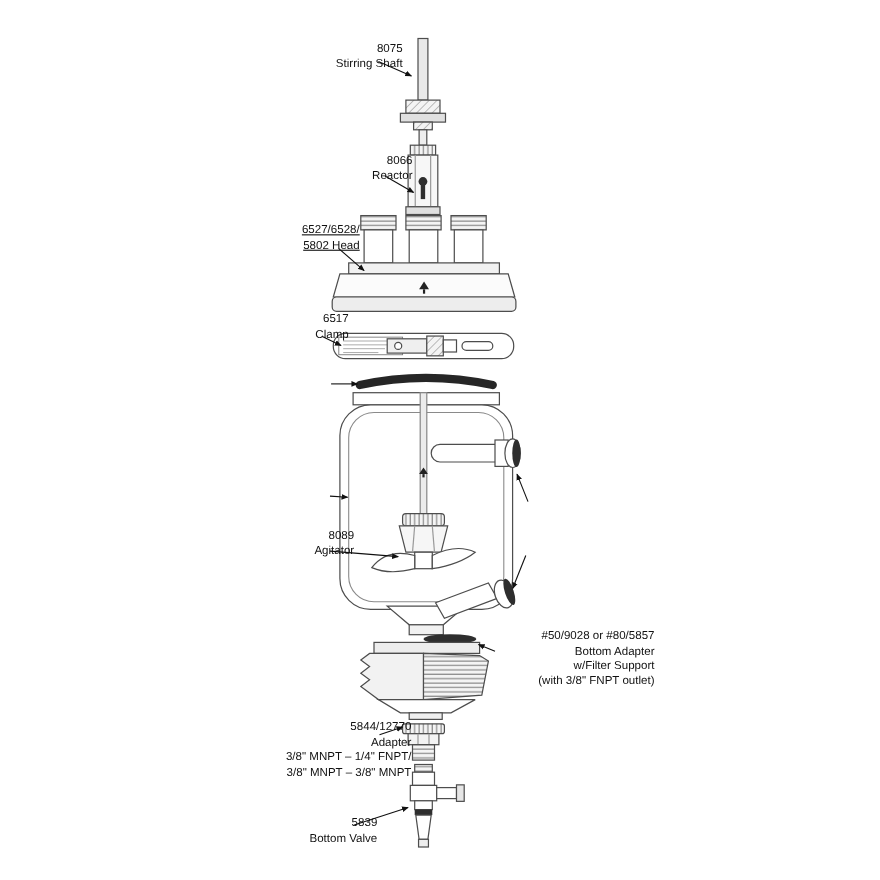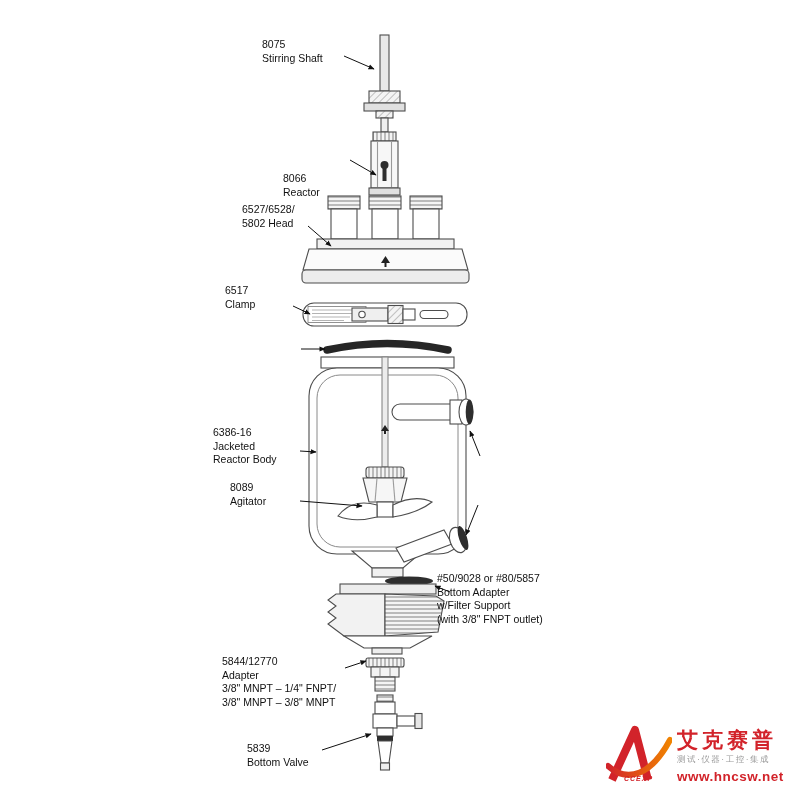--- a/index.html
+++ b/index.html
@@ -3,21 +3,21 @@
 <meta charset="utf-8">
 <style>
   html,body { margin:0; padding:0; background:#fff; }
   .stage {
     position:relative; width:800px; height:800px; background:#ffffff;
     font-family:"Liberation Sans", sans-serif; overflow:hidden;
   }
   .art { position:absolute; left:0; top:0; }
   .label {
     position:absolute; font-size:10.5px; line-height:13.5px; color:#111;
-    text-align:left; white-space:nowrap;
+    text-align:right; white-space:nowrap;
   }
   .logo {
     position:absolute; left:606px; top:724px; width:190px;
     display:flex; align-items:flex-start; gap:5px;
   }
   .logo-mark { position:relative; width:66px; height:64px; flex:0 0 auto; }
   .logo-letters {
     position:absolute; left:18px; bottom:6px; font-size:7px; font-weight:bold;
     font-style:italic; color:#d2232a; letter-spacing:1px;
   }
@@ -193,41 +193,36 @@
       <line x1="345" y1="668" x2="366" y2="661" marker-end="url(#arrow)"></line>
       <line x1="322" y1="750" x2="371" y2="734" marker-end="url(#arrow)"></line>
     </g>
   </svg>
 
   <div class="label" style="left:262px; top:38px; width:104px;">
     <div>8075</div>
     <div>Stirring Shaft</div>
   </div>
 
-  <div class="label" style="left:283px; top:140px; width:92px;margin-top:32px;">
+  <div class="label" style="left:283px; top:140px; width:92px;">
     <div>8066</div>
     <div>Reactor</div>
   </div>
 
-  <div class="label" style="left:242px; top:203px; width:104px;">
+  <div class="label" style="left:223px; top:203px; width:104px;text-decoration:underline;">
     <div>6527/6528/</div>
     <div>5802 Head</div>
   </div>
 
   <div class="label" style="left:225px; top:284px; width:92px;">
     <div>6517</div>
     <div>Clamp</div>
   </div>
 
 
-  <div class="label" style="left:213px; top:426px; width:112px;">
-    <div>6386-16</div>
-    <div>Jacketed</div>
-    <div>Reactor Body</div>
-  </div>
 
   <div class="label" style="left:230px; top:481px; width:92px;">
     <div>8089</div>
     <div>Agitator</div>
   </div>
 
 
   <div class="label" style="left:437px; top:572px; width:158px;">
     <div>#50/9028 or #80/5857</div>
     <div>Bottom Adapter</div>
@@ -240,34 +235,14 @@
     <div>Adapter</div>
     <div>3/8" MNPT – 1/4" FNPT/</div>
     <div>3/8" MNPT – 3/8" MNPT</div>
   </div>
 
   <div class="label" style="left:247px; top:742px; width:96px;">
     <div>5839</div>
     <div>Bottom Valve</div>
   </div>
 
-  <div class="logo">
-    <div class="logo-mark">
-      <svg width="66" height="64" viewBox="0 0 66 64">
-        <path d="M6,56 L29,6 L42,56" fill="none" stroke="#d2232a" stroke-width="8" stroke-linejoin="round"></path>
-        <path d="M2,42 C22,60 46,50 64,16" fill="none" stroke="url(#swoosh2)" stroke-width="6" stroke-linecap="round"></path>
-        <defs>
-          <linearGradient id="swoosh2" x1="0" y1="0" x2="1" y2="0">
-            <stop offset="0" stop-color="#d2232a"></stop>
-            <stop offset="1" stop-color="#f08300"></stop>
-          </linearGradient>
-        </defs>
-      </svg>
-      <span class="logo-letters">CCEXP</span>
-    </div>
-    <div class="logo-text">
-      <span class="brand">艾克赛普</span>
-      <span class="tagline">测试·仪器·工控·集成</span>
-      <span class="url">www.hncsw.net</span>
-    </div>
-  </div>
 
 </div>
 
 </body></html>

